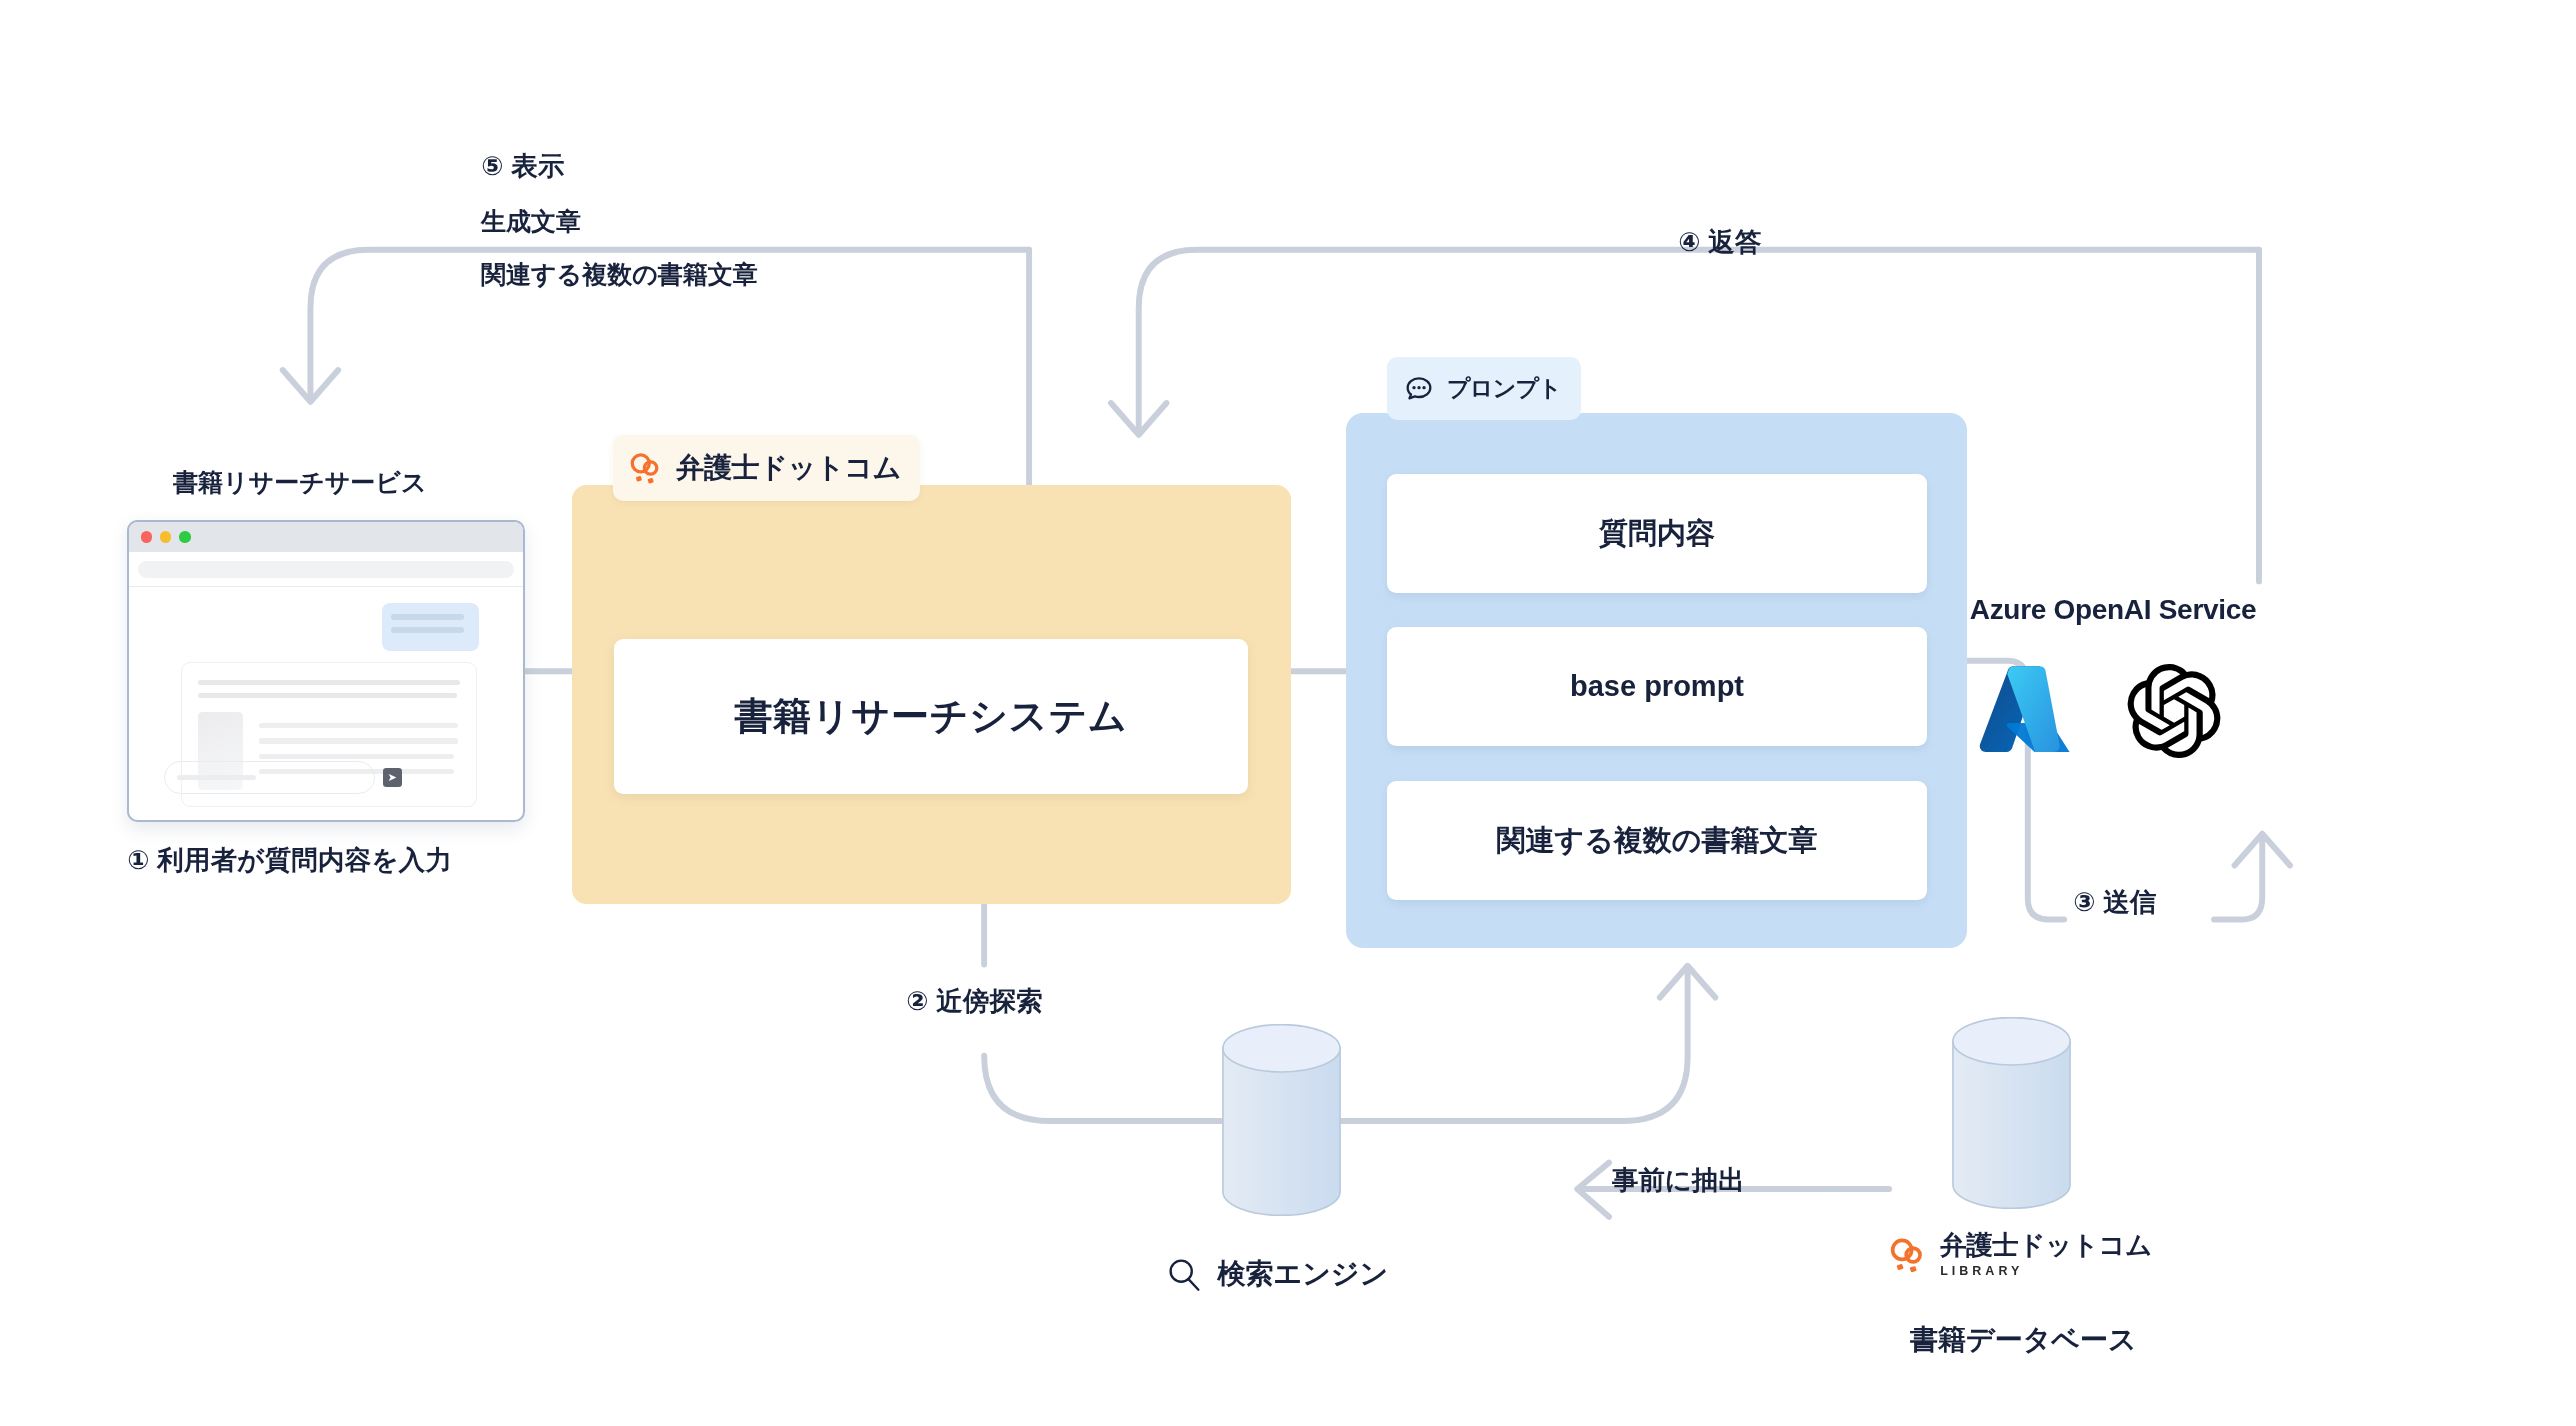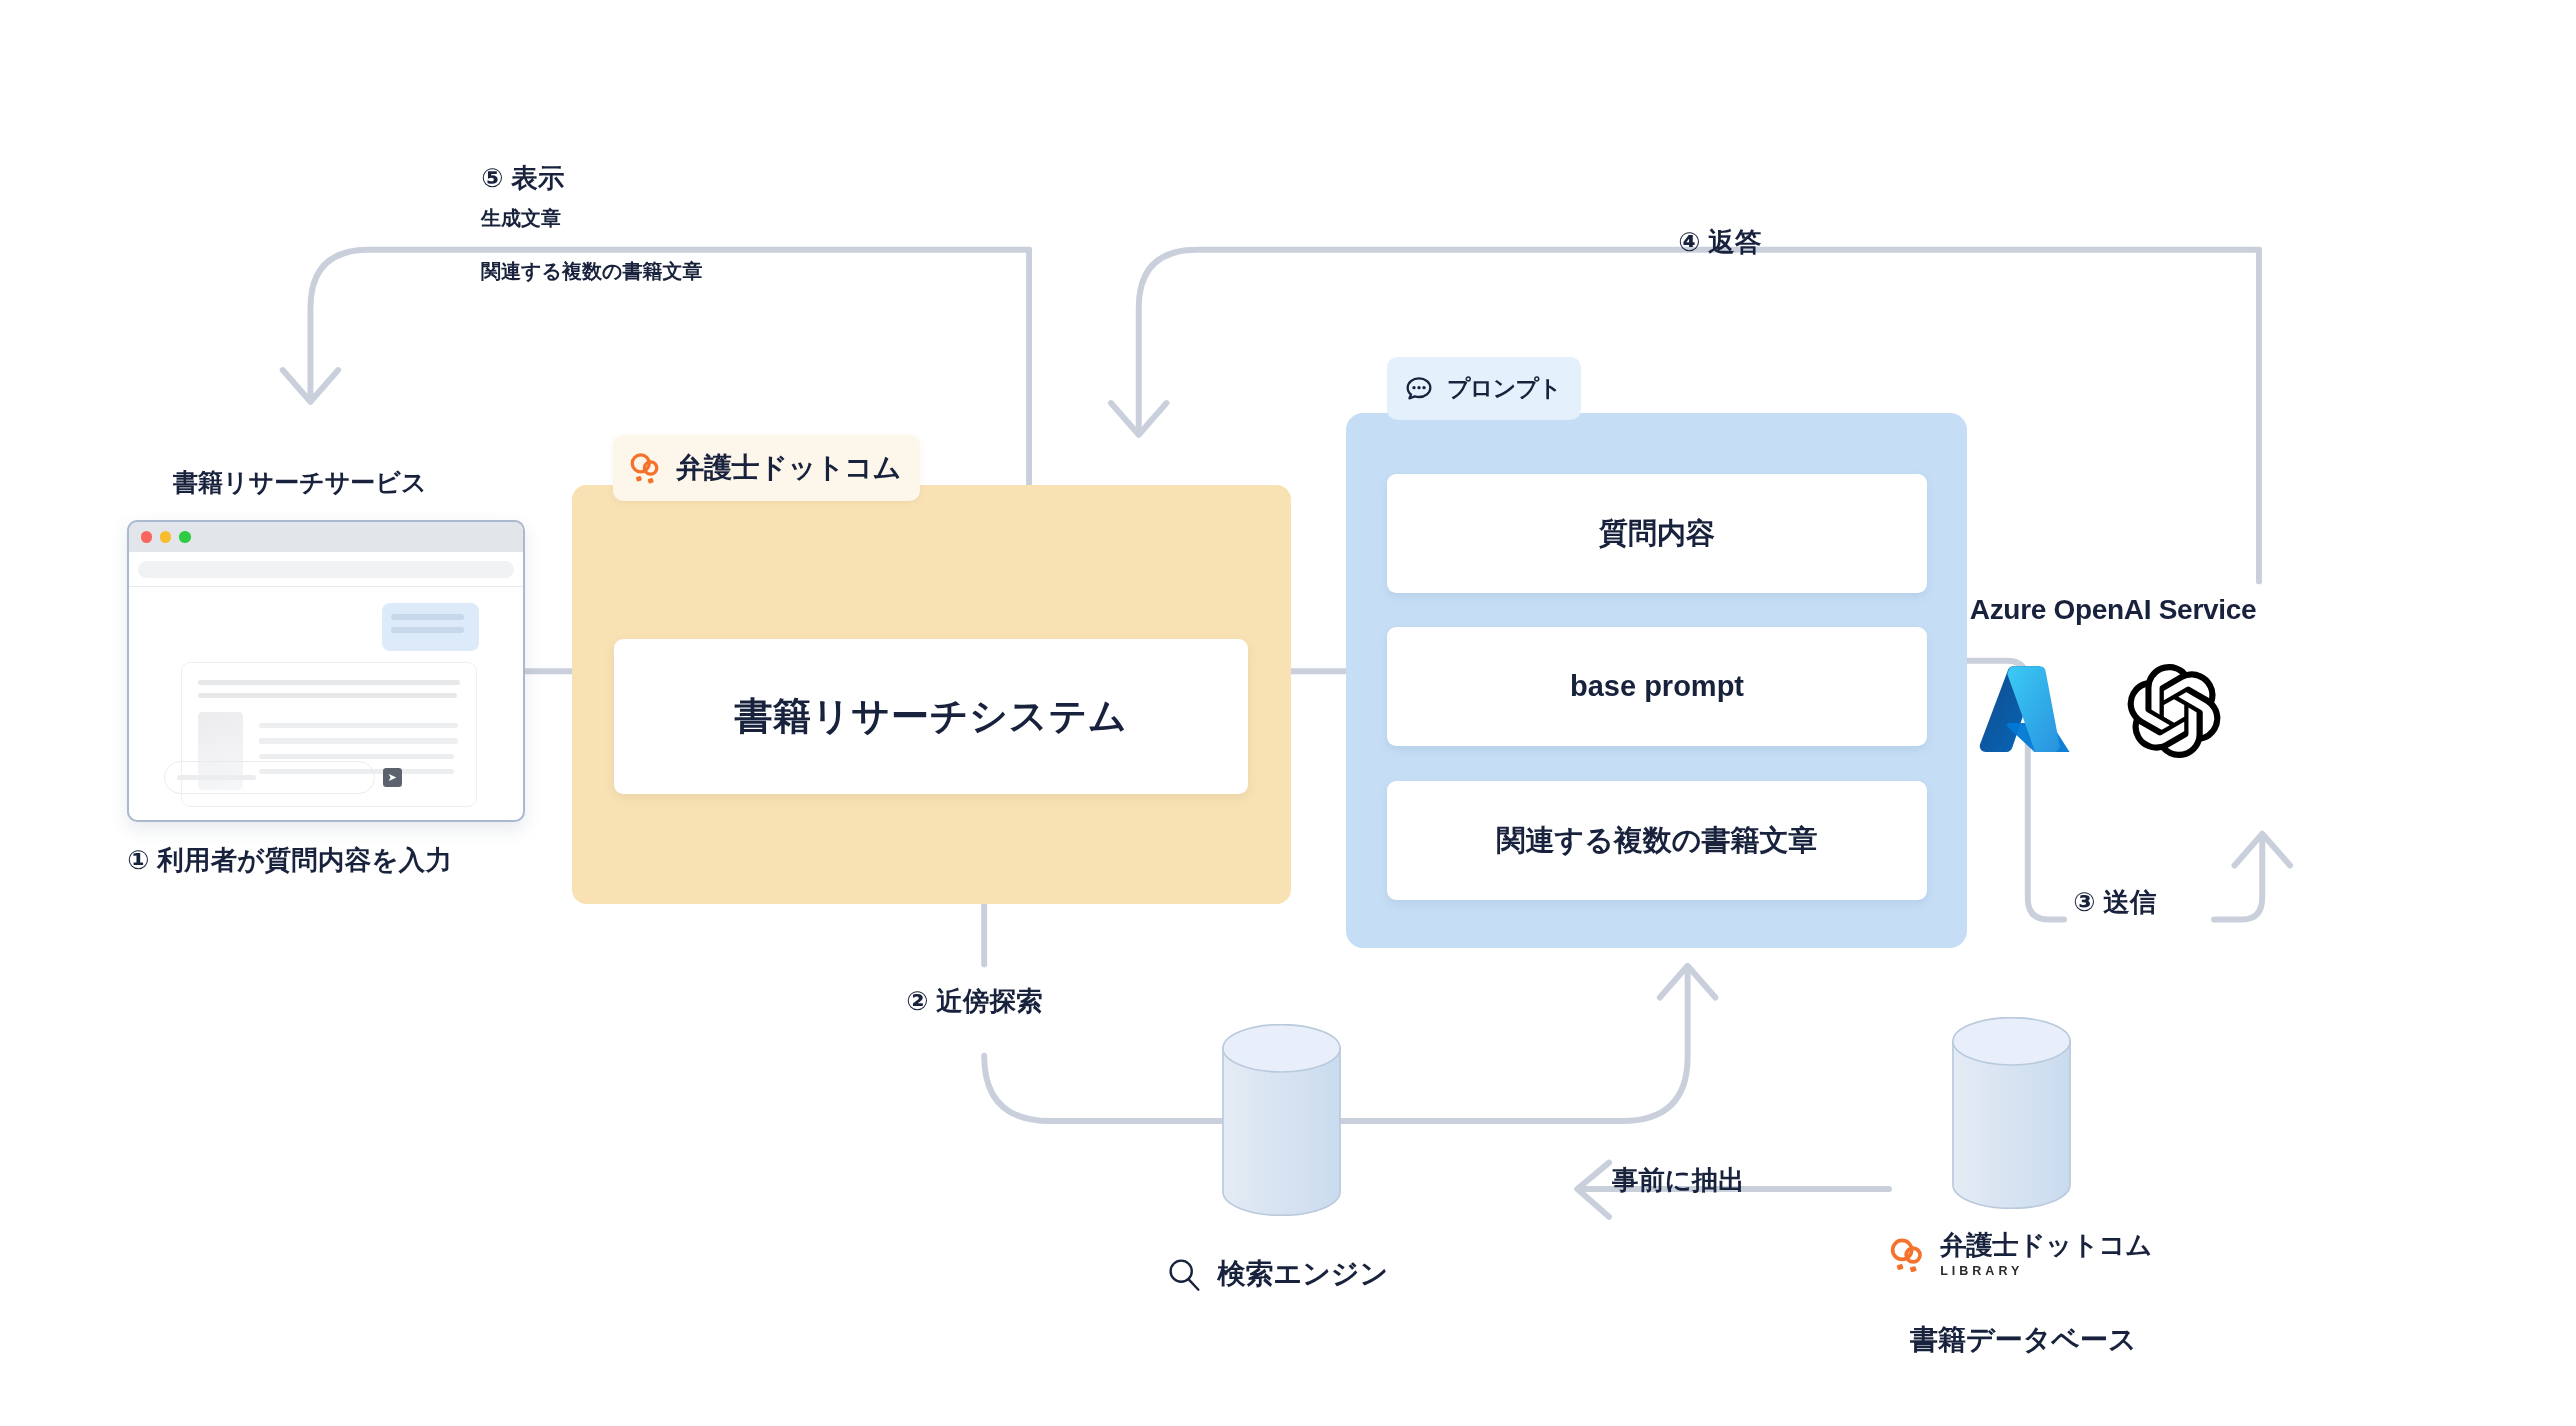--- a/index.html
+++ b/index.html
@@ -6,21 +6,21 @@
   html,body { width:2576px; height:1427px; background:#ffffff; }
   body { font-family:"Liberation Sans","DejaVu Sans",sans-serif; color:#18223c; }
 
   #stage { position:relative; width:2576px; height:1427px; overflow:hidden; }
 
   .abs { position:absolute; }
 
   
   #wires { position:absolute; left:0; top:0; width:2576px; height:1427px; }
   .step-lbl { font-size:26.4px; font-weight:700; letter-spacing:0.3px; }
-  .note-lbl { font-size:20px; font-weight:700; }
+  .note-lbl { font-size:25px; font-weight:700; }
 
   
   #browser-title { left:173px; top:466px; font-size:25px; font-weight:700; }
   #browser {
     left:127px; top:520px; width:398px; height:302px;
     background:#ffffff; border:2px solid #aab9cf; border-radius:10.6px;
     box-shadow:0 6.6px 17px rgba(60,80,120,.12); overflow:hidden;
   }
   #browser-bar { height:30px; background:#e2e5ea; display:flex; align-items:center; padding-left:12px; gap:8px; }
   .dot { width:11.2px; height:11.2px; border-radius:50%; }
@@ -99,21 +99,21 @@
 
   #search-label { left:1166px; top:1255px; display:flex; align-items:center; gap:14.5px; }
   #search-label span { font-size:28px; font-weight:700; }
 
   #db-logo  { left:1889px; top:1232px; display:flex; align-items:center; gap:13.2px; }
   #db-logo .dtxt { font-size:26.4px; font-weight:700; letter-spacing:-0.3px; line-height:1; }
   #db-logo .dsub { font-size:12.5px; font-weight:600; letter-spacing:4px; color:#2b2b2b; margin-top:6px; }
   #db-label { left:1889px; top:1321px; font-size:28px; font-weight:700;margin-left:21px; }
 
   
-  #step5      { left:481px;  top:149px;margin-top:12px; }
+  #step5      { left:481px;  top:149px; }
   #note5a     { left:481px;  top:205px; }
   #note5b     { left:481px;  top:258px; }
   #step4      { left:1678px; top:225px; }
   #step2      { left:906px; top:984px; }
   #step3      { left:2073px; top:885px; }
   #pre-label  { left:1612px; top:1163px; font-size:26.4px; font-weight:700; }
 </style>
 </head>
 <body>
 

